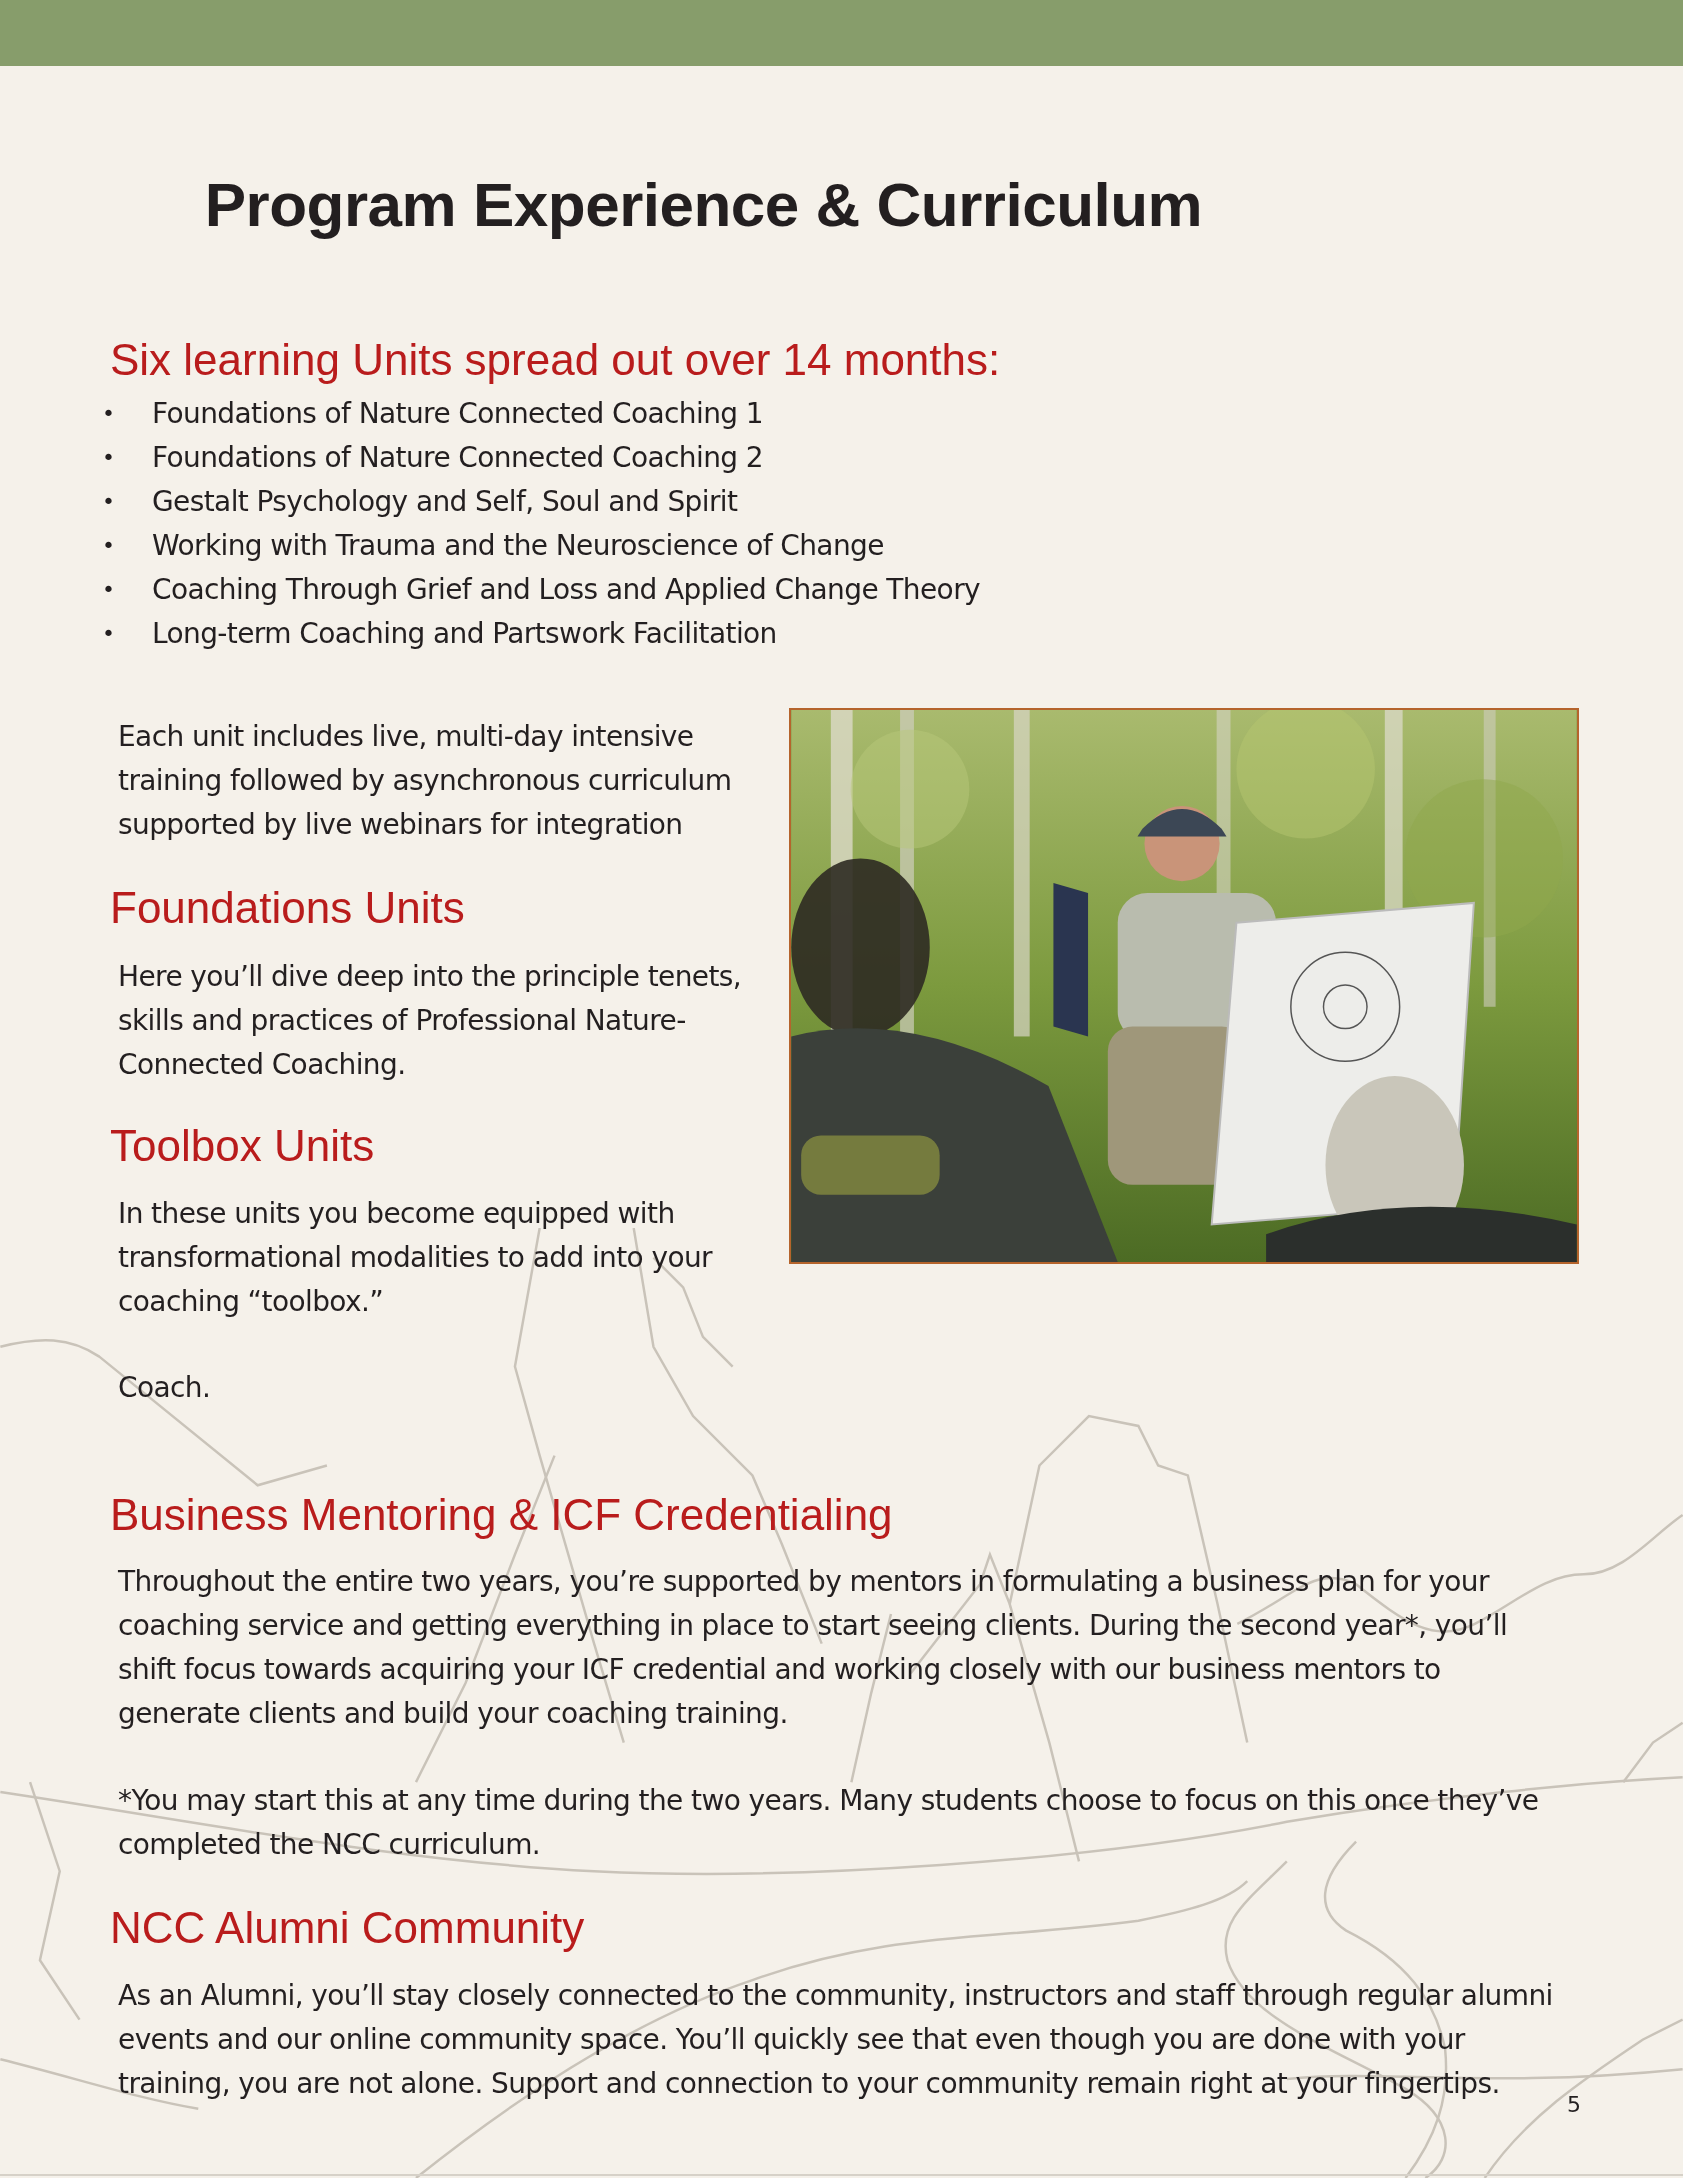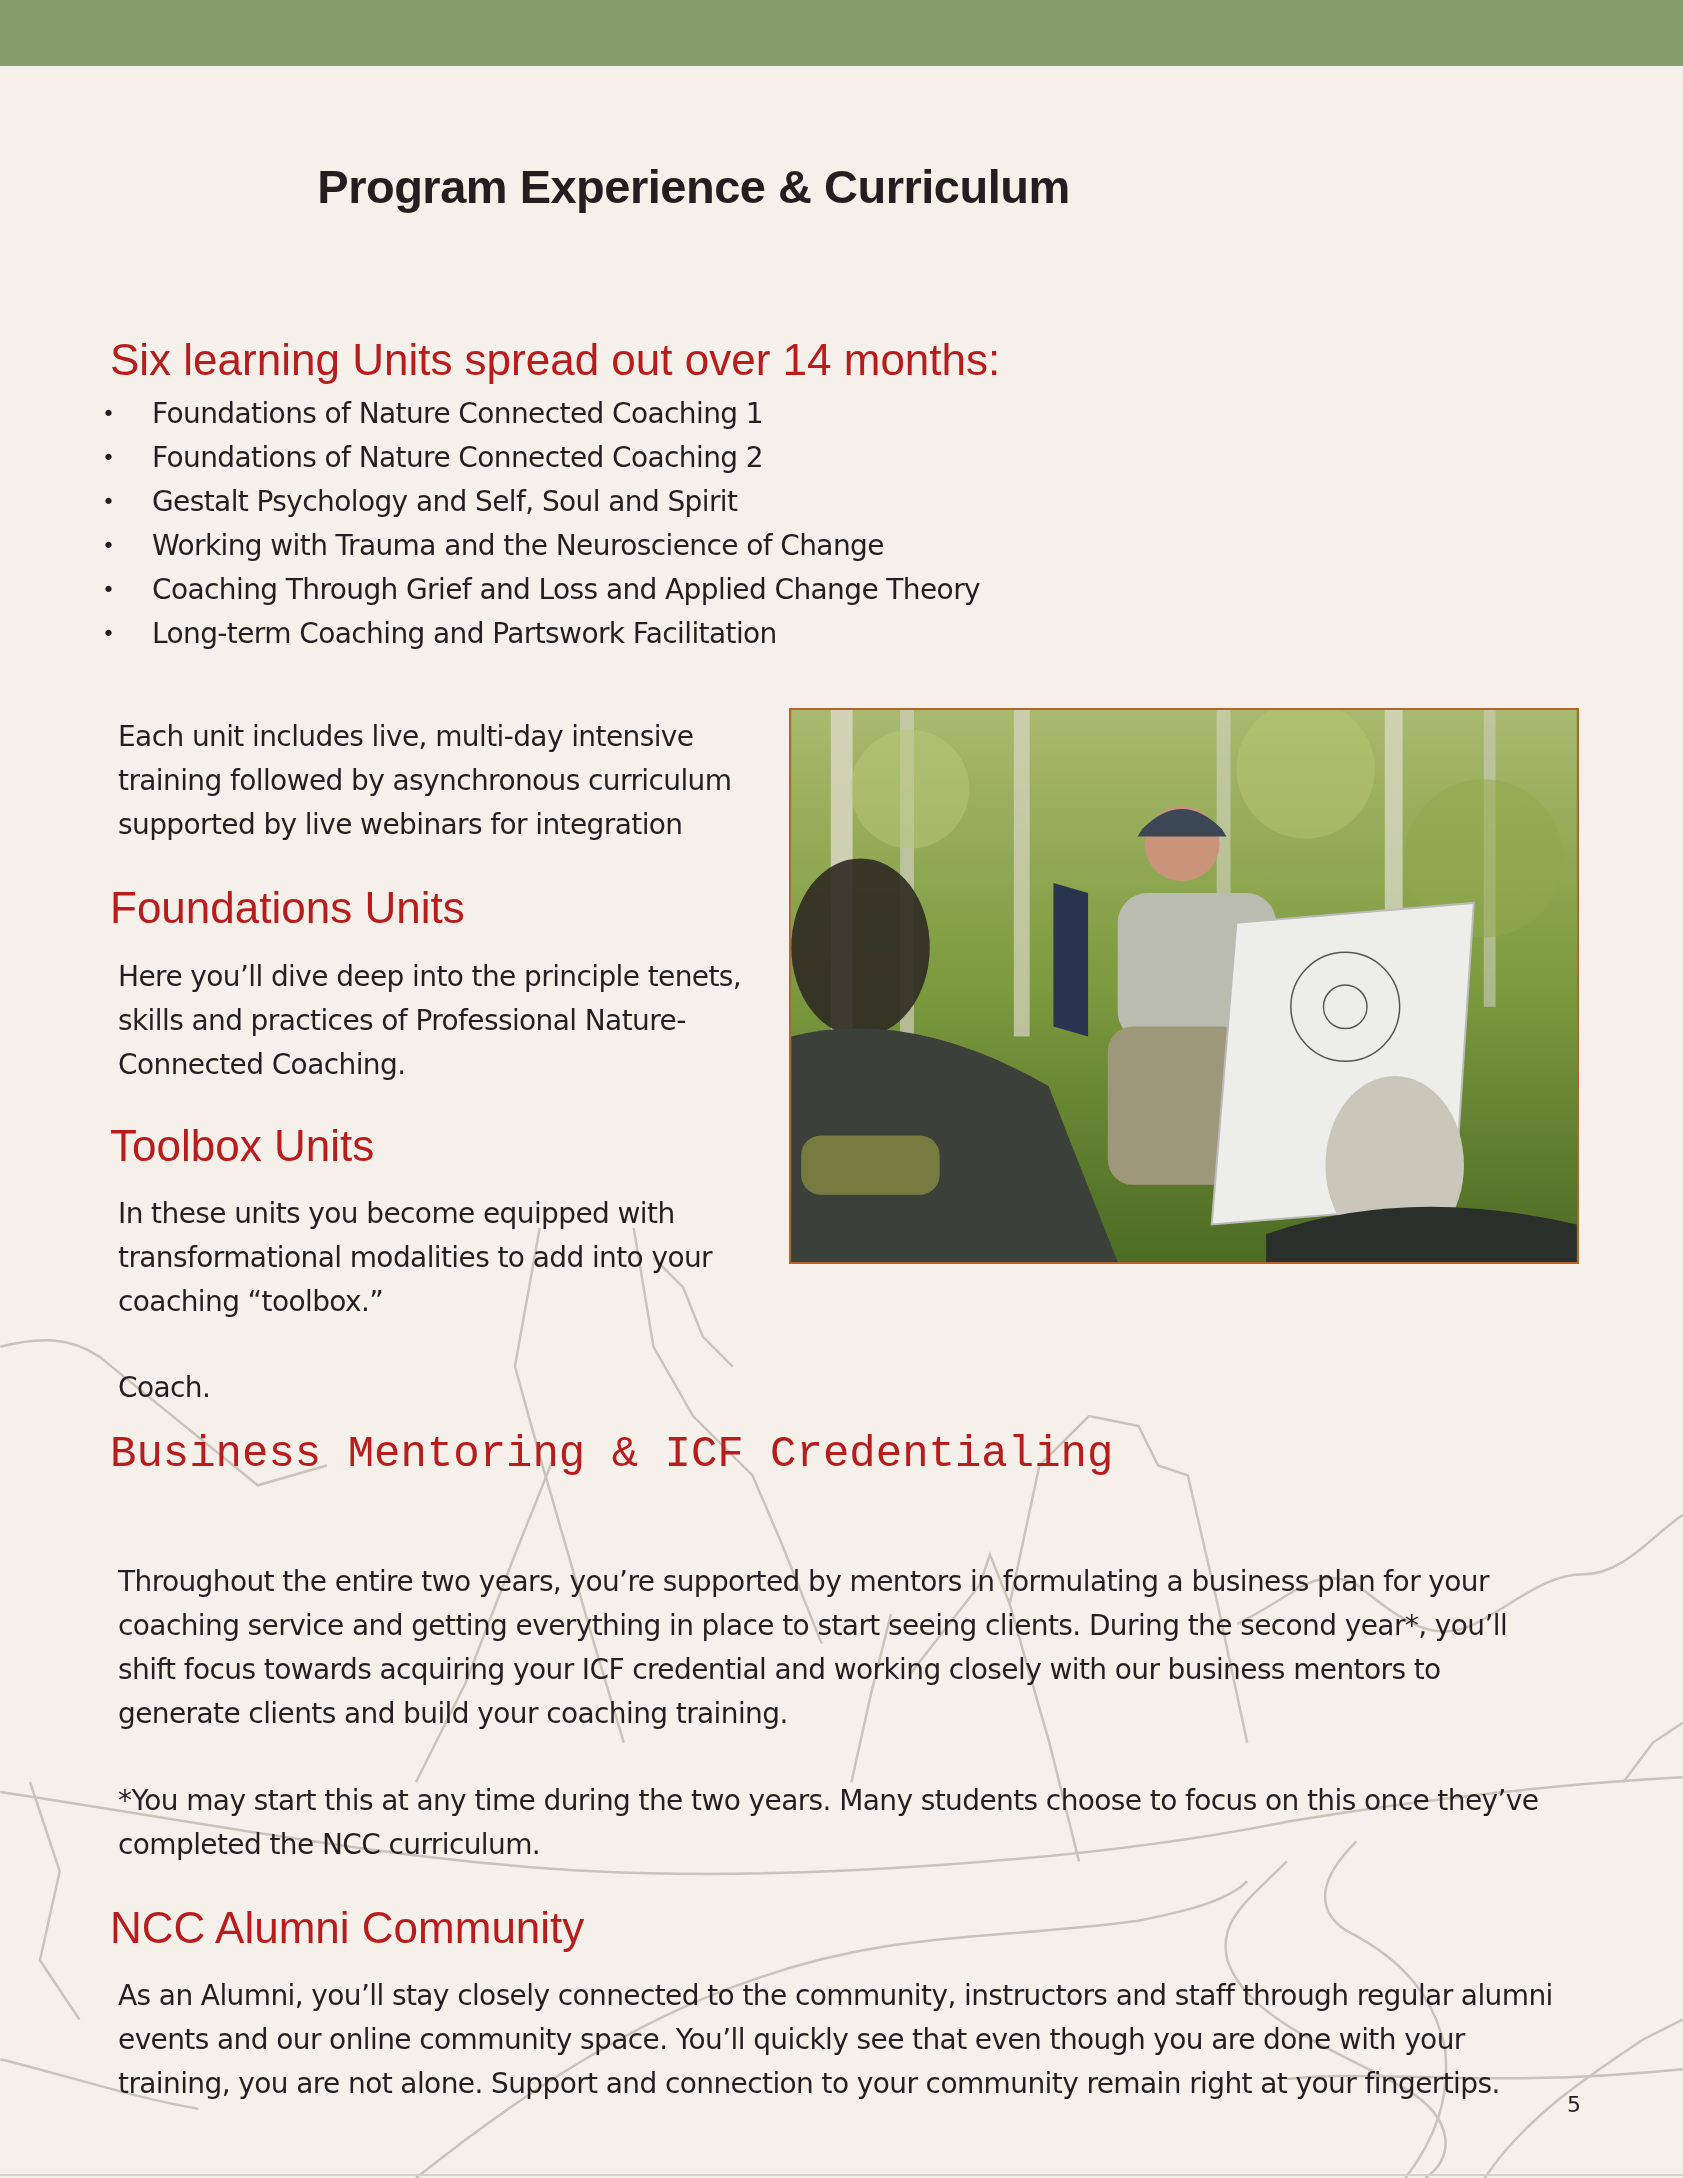--- a/index.html
+++ b/index.html
@@ -7,22 +7,22 @@
     width: 1683px; height: 2178px; position: relative; overflow: hidden;
     background: #F5F1EA;
     font-family: "DejaVu Sans", sans-serif;
     color: #231F20;
   }
   .top-band { position: absolute; left: 0; top: 0; width: 1683px; height: 66px; background: #879D6B; }
   .bottom-rule { position: absolute; left: 0; top: 2174px; width: 1683px; height: 2px; background: #D6D1C8; }
   .mountains { position: absolute; left: 0; top: 1228px; width: 1683px; height: 950px; pointer-events: none; }
   .title {
     position: absolute; left: 0; width: 1385px; top: 158px; text-align: center;
-    font-family: "Liberation Sans", sans-serif; font-weight: bold; font-size: 47px;
-    letter-spacing: -0.5px; color: #231F20; margin: 1px;
+    font-family: "Liberation Sans", sans-serif; font-weight: bold; font-size: 62px;
+    letter-spacing: -0.5px; color: #231F20; margin: 11px;
   }
   .h2 {
     position: absolute; left: 102px; margin: 8px;
     font-family: "Liberation Sans", sans-serif; font-weight: normal;
     color: #b91c1c; font-size: 44px; white-space: nowrap;
   }
   .body-text {
     position: absolute; left: 102px; margin: 16px;
     font-family: "DejaVu Sans", sans-serif; font-size: 28px; line-height: 44px;
     color: #231F20; letter-spacing: -0.6px;
@@ -156,21 +156,21 @@
     <rect x="10" y="430" width="140" height="60" rx="20" fill="#8E9440" opacity="0.7"></rect>
     <ellipse cx="610" cy="460" rx="70" ry="90" fill="#C9C6BA"></ellipse>
     <path d="M480 530 Q620 480 794 520 L794 558 L480 558 Z" fill="#2B2F2C"></path>
   </svg>
 </div>
 
 <div class="body-text" style="top:1350px;">
   <div>Coach.</div>
 </div>
 
-<h2 class="h2" style="top:1421px;font-family:Liberation Mono, monospace;">Business Mentoring &amp; ICF Credentialing</h2>
+<h2 class="h2" style="top:1482px;">Business Mentoring &amp; ICF Credentialing</h2>
 <div class="body-text" style="top:1544px;">
   <div>Throughout the entire two years, you’re supported by mentors in formulating a business plan for your</div>
   <div>coaching service and getting everything in place to start seeing clients. During the second year*, you’ll</div>
   <div>shift focus towards acquiring your ICF credential and working closely with our business mentors to</div>
   <div>generate clients and build your coaching training.</div>
 </div>
 <div class="body-text" style="top:1763px;">
   <div>*You may start this at any time during the two years. Many students choose to focus on this once they’ve</div>
   <div>completed the NCC curriculum.</div>
 </div>

